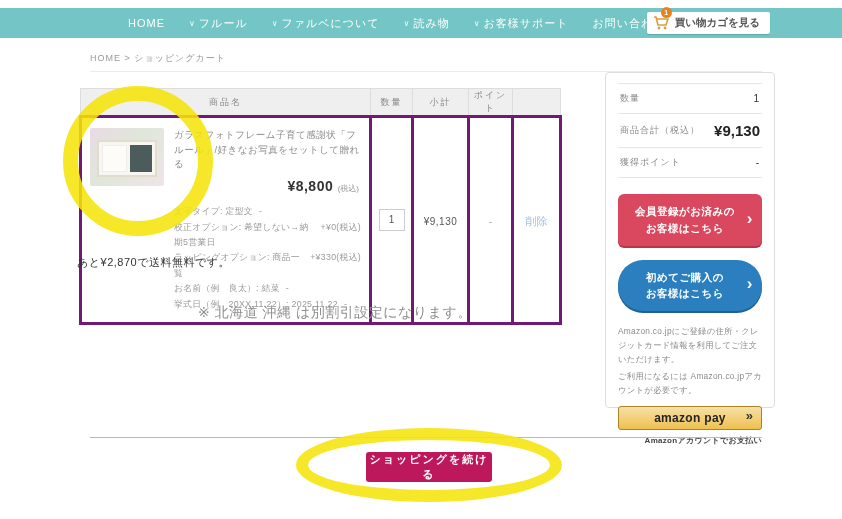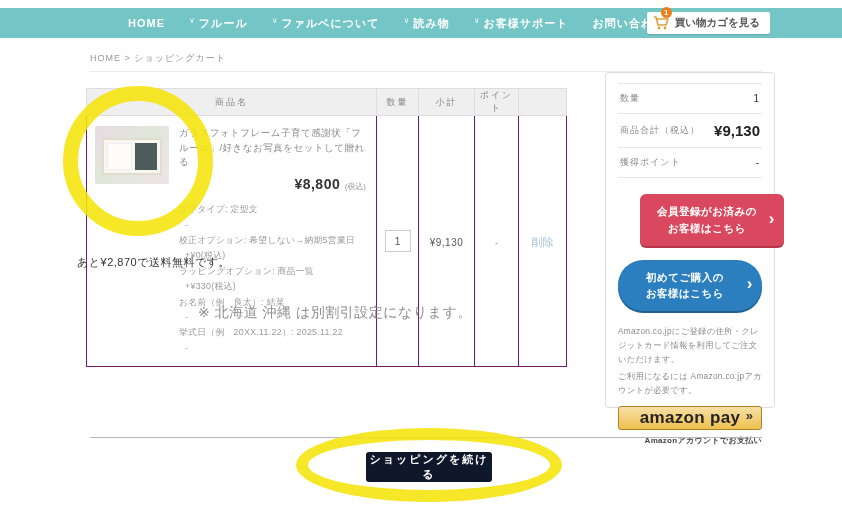--- a/index.html
+++ b/index.html
@@ -8,61 +8,61 @@
     position:relative; width:842px; height:519px; background:#fff; overflow:hidden;
     font-family:"Liberation Sans","DejaVu Sans",sans-serif; color:#333;
   }
   
   .nav {
     position:absolute; top:8px; left:0; width:842px; height:30px;
     background:#74c5c5; display:flex; align-items:center;
   }
   .nav-items { display:flex; align-items:center; gap:24px; margin-left:128px; }
   .nav-item {
-    color:#fff; font-size:11px; font-weight:bold; letter-spacing:1px;
-    display:flex; align-items:flex-start; gap:3px; cursor:pointer; white-space:nowrap;
+    color:#fff; font-size:11px; font-weight:normal; letter-spacing:1px;
+    display:flex; align-items:center; gap:3px; cursor:pointer; white-space:nowrap;
   }
   .chev { font-size:8px; opacity:.9; font-weight:normal; }
   .chev::before { content:"∨"; }
   .cart-btn {
     position:absolute; right:72px; top:4px; height:22px;
     background:#fff; border:none; border-radius:2px; padding:0 10px 0 28px;
     font-family:inherit; font-weight:bold; font-size:10.5px; color:#555;
     display:flex; align-items:center; cursor:pointer; box-shadow:0 1px 1px rgba(0,0,0,.15);
   }
   .cart-icon { position:absolute; left:6px; top:3px; width:16px; height:16px; }
   .cart-badge {
     position:absolute; left:14px; top:-5px; width:11px; height:11px; border-radius:50%;
     background:#e8821e; color:#fff; font-size:7px; font-weight:bold;
     display:flex; align-items:center; justify-content:center;
   }
   
   .breadcrumb { position:absolute; top:52px; left:90px; font-size:9px; color:#999; letter-spacing:1px; }
   .top-divider { position:absolute; top:71px; left:90px; width:672px; border-top:1px solid #ececec; }
   
-  .cart-table { position:absolute; top:88px; left:86px; width:480px; border-collapse:collapse; table-layout:fixed; }
+  .cart-table { position:absolute; top:88px; left:79px; width:480px; border-collapse:collapse; table-layout:fixed; }
   .cart-table th {
     background:#efefef; border:1px solid #ddd; height:22px;
     font-size:9px; font-weight:normal; color:#888; letter-spacing:2px;
   }
-  .cart-table td { border:1px solid #701a75; vertical-align:middle; text-align:center; background:#fff; }
+  .cart-table td { border:3px solid #701a75; vertical-align:middle; text-align:center; background:#fff; }
   .prod-cell { padding:10px 8px; text-align:left !important; vertical-align:top !important; }
   .prod { display:flex; gap:10px; }
   .thumb { width:74px; height:58px; border-radius:2px; flex:none; position:relative;
     background:linear-gradient(135deg,#e9dae5 0%,#dfe7d9 45%,#efe4e9 100%); }
   .thumb-frame { position:absolute; left:7px; right:7px; top:12px; bottom:9px;
     background:#f8f6f1; border:2px solid #e2dccd; display:flex; gap:3px; padding:3px; }
   .thumb-left { flex:1; background:#fdfcf8; border:1px solid #eee; }
   .thumb-photo { flex:1; background:#4c5b5c; }
   .pdesc { flex:1; min-width:0; }
   .pname { color:#8d8d8d; font-size:9.5px; line-height:1.55; letter-spacing:.5px; }
   .pprice { text-align:right; margin:5px 2px 9px 0; }
   .yen { font-weight:bold; font-size:14px; color:#333; letter-spacing:.5px; }
   .tax { font-size:8px; color:#999; }
-  .opt { display:flex; color:#9a9a9a; font-size:8.8px; line-height:1.75; letter-spacing:.3px;flex-direction:column; }
+  .opt { display:flex; color:#9a9a9a; font-size:8.8px; line-height:1.75; letter-spacing:.3px; }
   .opt-val { white-space:nowrap; padding-left:6px; }
   .qty-input { width:26px; height:22px; text-align:center; border:1px solid #ccc; font-size:10px; color:#555; font-family:inherit; }
   .subtotal-val { font-size:10px; color:#555; letter-spacing:.5px; }
   .points-val { font-size:9px; color:#888; }
   .delete-link { font-size:11px; color:#a3bfdc; text-decoration:none; cursor:pointer; }
   
   .free-ship { position:absolute; top:255px; left:77px; font-size:11px; font-weight:normal; color:#333; letter-spacing:.5px; }
   .note { position:absolute; left:95px; width:480px; text-align:center; font-size:14px; color:#8d8d8d; letter-spacing:.5px;margin-top:28px; }
   .note1 { top:276px; }
   .note2 { top:291px; }
@@ -70,36 +70,36 @@
   .sidebar { position:absolute; top:72px; left:605px; width:170px; height:336px;
     border:1px solid #ddd; border-radius:4px; background:#fff; padding:10px 12px; }
   .sum-row { display:flex; justify-content:space-between; align-items:center;
     padding:8px 2px; border-bottom:1px solid #e6e6e6; font-size:9px; color:#888; letter-spacing:1px; }
   .sum-row:first-child { border-top:1px solid #e6e6e6; }
   .sum-val { color:#333; font-size:10px; }
   .sum-val.big { font-size:15px; font-weight:bold; color:#222; letter-spacing:0; }
   .side-btn { position:relative; margin-top:16px; width:100%; border:none; border-radius:6px;
     color:#fff; font-family:inherit; font-weight:bold; font-size:10.5px; line-height:1.6;
     padding:9px 16px 9px 6px; text-align:center; cursor:pointer; letter-spacing:.5px; }
-  .btn-red { background:#d9485e; box-shadow:0 2px 0 #b73549;margin-left:22px; }
+  .btn-red { background:#d9485e; box-shadow:0 2px 0 #b73549; }
   .btn-blue { background:#2b7fbe; box-shadow:0 2px 0 #1f628f; margin-top:14px;border-radius:25px; }
   .side-chev { position:absolute; right:9px; top:50%; transform:translateY(-54%);
     font-size:17px; font-weight:bold; }
   .amz-desc { margin-top:14px; font-size:8.3px; color:#8a8a8a; line-height:1.65; letter-spacing:.3px; }
   .amz-desc2 { margin-top:4px; }
   .amz-btn { position:relative; margin-top:8px; width:100%; height:24px;
     background:linear-gradient(#f7e0a6,#eec04e); border:1px solid #ab8326; border-radius:3px;
     display:flex; align-items:center; justify-content:center; cursor:pointer; font-family:inherit; }
-  .amz-logo { font-weight:bold; font-size:17px; color:#252525; letter-spacing:.3px; }
+  .amz-logo { font-weight:bold; font-size:12px; color:#252525; letter-spacing:.3px; }
   .amz-arrow { position:absolute; right:8px; top:1px; font-size:13px; font-weight:bold; color:#333; }
   .amz-caption { margin-top:5px; text-align:right; font-size:8px; font-weight:bold; color:#444; letter-spacing:.3px; }
   
   .bottom-divider { position:absolute; top:437px; left:90px; width:672px; border-top:1px solid #b9b9b9; }
   .continue-btn { position:absolute; top:452px; left:366px; width:126px; height:30px;
-    background:#0f172a; color:#fff; border:none; border-radius:3px; cursor:pointer;
+    background:#be185d; color:#fff; border:none; border-radius:3px; cursor:pointer;
     font-family:inherit; font-weight:bold; font-size:11px; letter-spacing:2px;
     display:flex; align-items:center; justify-content:center; }
   
   .ann { position:absolute; border-radius:50%; pointer-events:none; z-index:20;
     border-style:solid; border-color:rgba(245,228,10,.88); }
   .ann-product { left:63px; top:86px; width:150px; height:150px; border-width:15px; }
   .ann-continue { left:296px; top:428px; width:266px; height:74px; border-width:12px; }
 </style>
 </head>
 <body>

